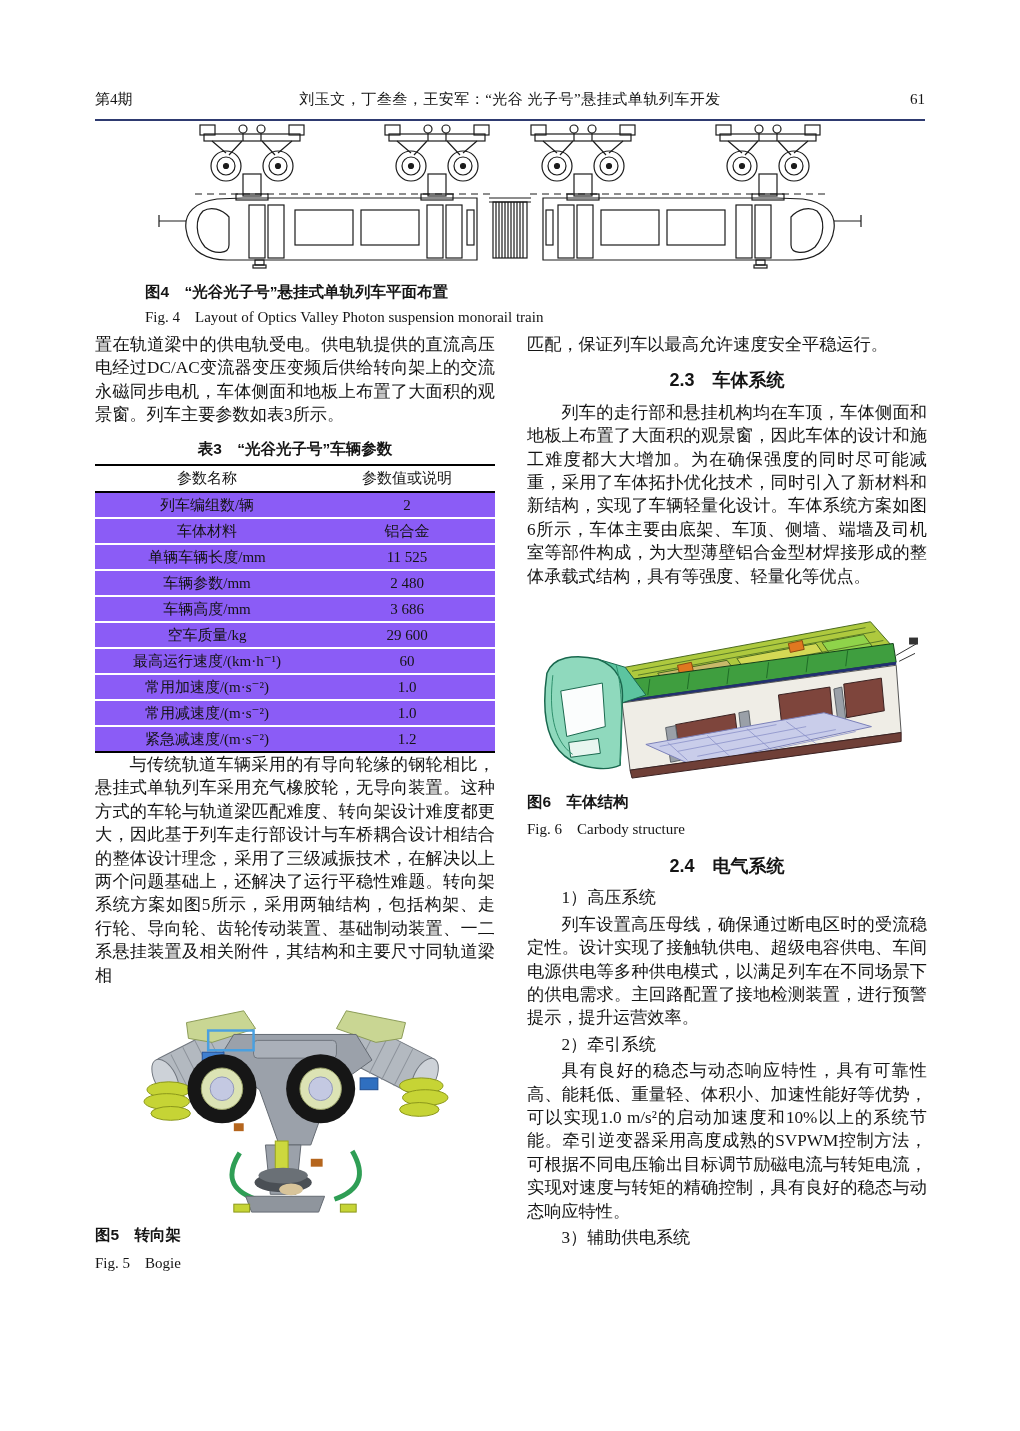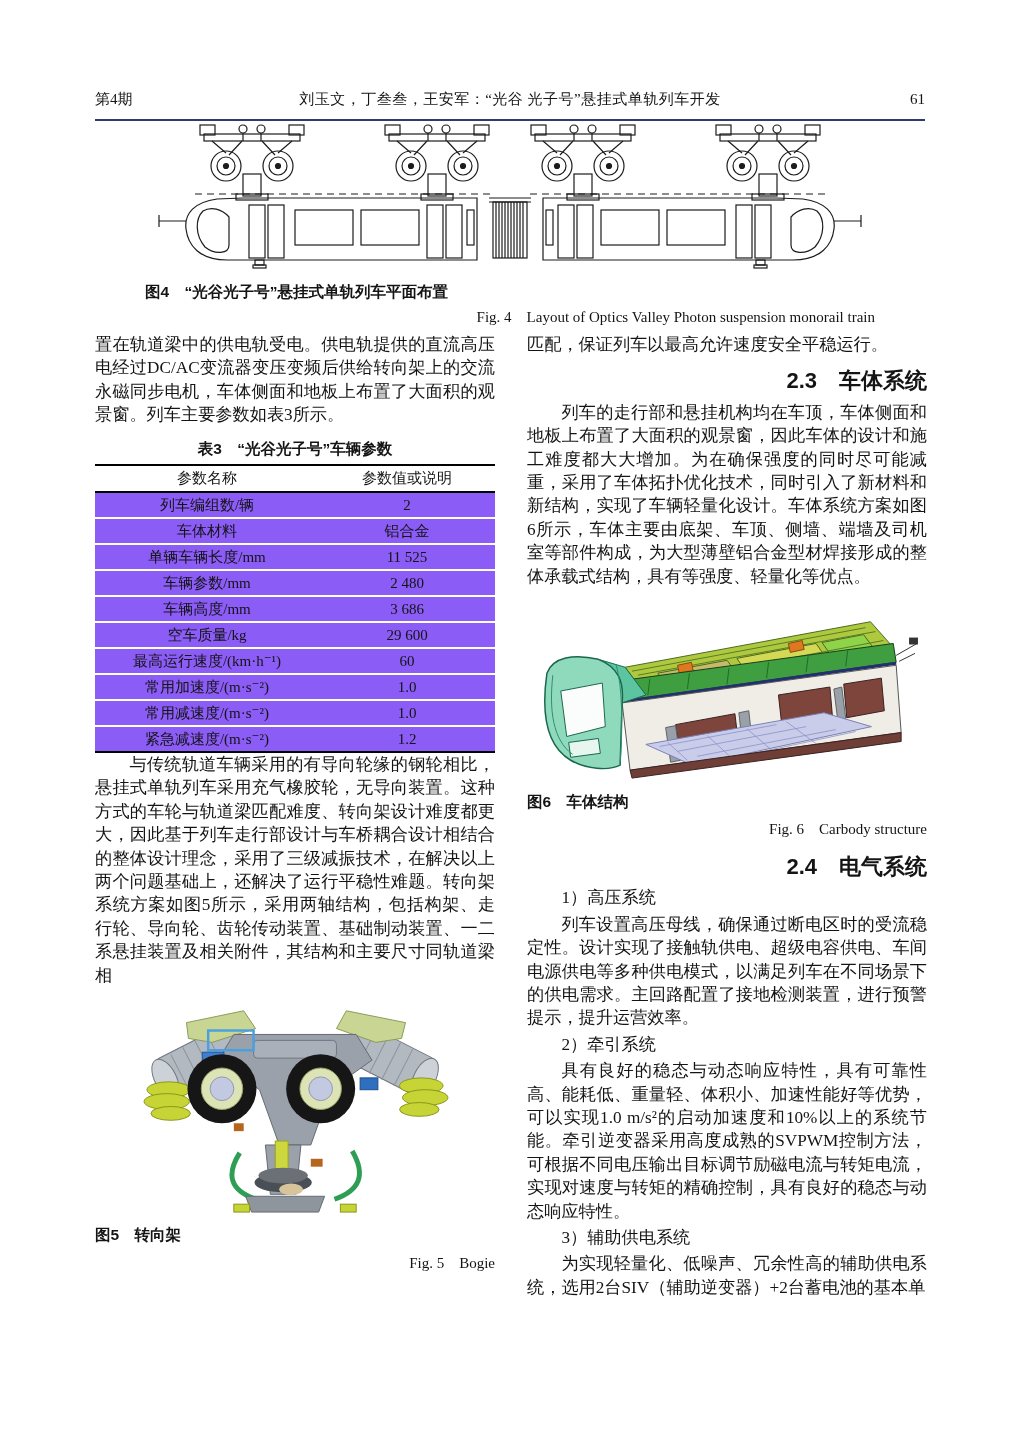--- a/index.html
+++ b/index.html
@@ -9,29 +9,29 @@
   .hdr{position:absolute;left:95px;right:95px;top:90px;display:flex;align-items:baseline;
        font-size:15px;border-bottom:2px solid #2e3a70;padding-bottom:10px;}
   .hdr .issue{width:120px;text-align:left;}
   .hdr .rt{flex:1;text-align:center;letter-spacing:.5px;}
   .hdr .pg{width:120px;text-align:right;}
   
   .fig4wrap{position:absolute;left:145px;top:118px;width:730px;text-align:center;}
   .fig4wrap svg{display:block;}
   .capzh{font-family:"Liberation Sans","DejaVu Sans",sans-serif;font-weight:bold;
          font-size:15.5px;text-align:left;margin-top:6px;}
-  .capen{font-size:15px;text-align:right;margin-top:5px;}
+  .capen{font-size:15px;text-align:left;margin-top:5px;}
   
   .col{position:absolute;top:333px;width:400px;font-size:17.2px;line-height:23.4px;
        text-align:justify;}
   .colL{left:95px;} .colR{left:527px;}
   p{margin:0;}
   .ind{text-indent:2em;}
   .h2{font-family:"Liberation Sans","DejaVu Sans",sans-serif;font-weight:bold;
-      font-size:22px;margin:13px 0 8px 0;text-align:right;}
+      font-size:18px;margin:13px 0 8px 0;text-align:center;}
   .sub{text-indent:2em;margin:3px 0;}
   
   .tbl-titlezh{font-family:"Liberation Sans","DejaVu Sans",sans-serif;font-weight:bold;
                font-size:15.5px;text-align:center;margin:10px 0 4px 0;}
   .tbl-titleen{font-size:15px;text-align:center;line-height:21px;margin-bottom:8px;}
   table.ptable{width:100%;border-collapse:collapse;border-top:2.5px solid #000;
                border-bottom:2.5px solid #000;font-size:15px;line-height:17px;}
   table.ptable th{font-weight:normal;padding:4px 2px;border-bottom:2px solid #000;text-align:center;background:#fff;}
   table.ptable td{padding:3.5px 2px;text-align:center;background:#8b5cf6;border-bottom:2px solid #fff;}
   table.ptable tr:last-child td{border-bottom:none;}
@@ -273,16 +273,15 @@
       <div class="capzh">图6　车体结构</div>
       <div class="capen">Fig. 6　Carbody structure</div>
     </div>
 
     <div class="h2">2.4　电气系统</div>
     <p class="sub">1）高压系统</p>
     <p class="ind">列车设置高压母线，确保通过断电区时的受流稳定性。设计实现了接触轨供电、超级电容供电、车间电源供电等多种供电模式，以满足列车在不同场景下的供电需求。主回路配置了接地检测装置，进行预警提示，提升运营效率。</p>
     <p class="sub">2）牵引系统</p>
     <p class="ind">具有良好的稳态与动态响应特性，具有可靠性高、能耗低、重量轻、体积小、加速性能好等优势，可以实现1.0 m/s²的启动加速度和10%以上的系统节能。牵引逆变器采用高度成熟的SVPWM控制方法，可根据不同电压输出目标调节励磁电流与转矩电流，实现对速度与转矩的精确控制，具有良好的稳态与动态响应特性。</p>
     <p class="sub">3）辅助供电系统</p>
-    <p class="ind">为实现轻量化、低噪声、冗余性高的辅助供电系统，选用2台SIV（辅助逆变器）+2台蓄电池的基本单</p>
   </div>
 
 </div>
 
 </body></html>

